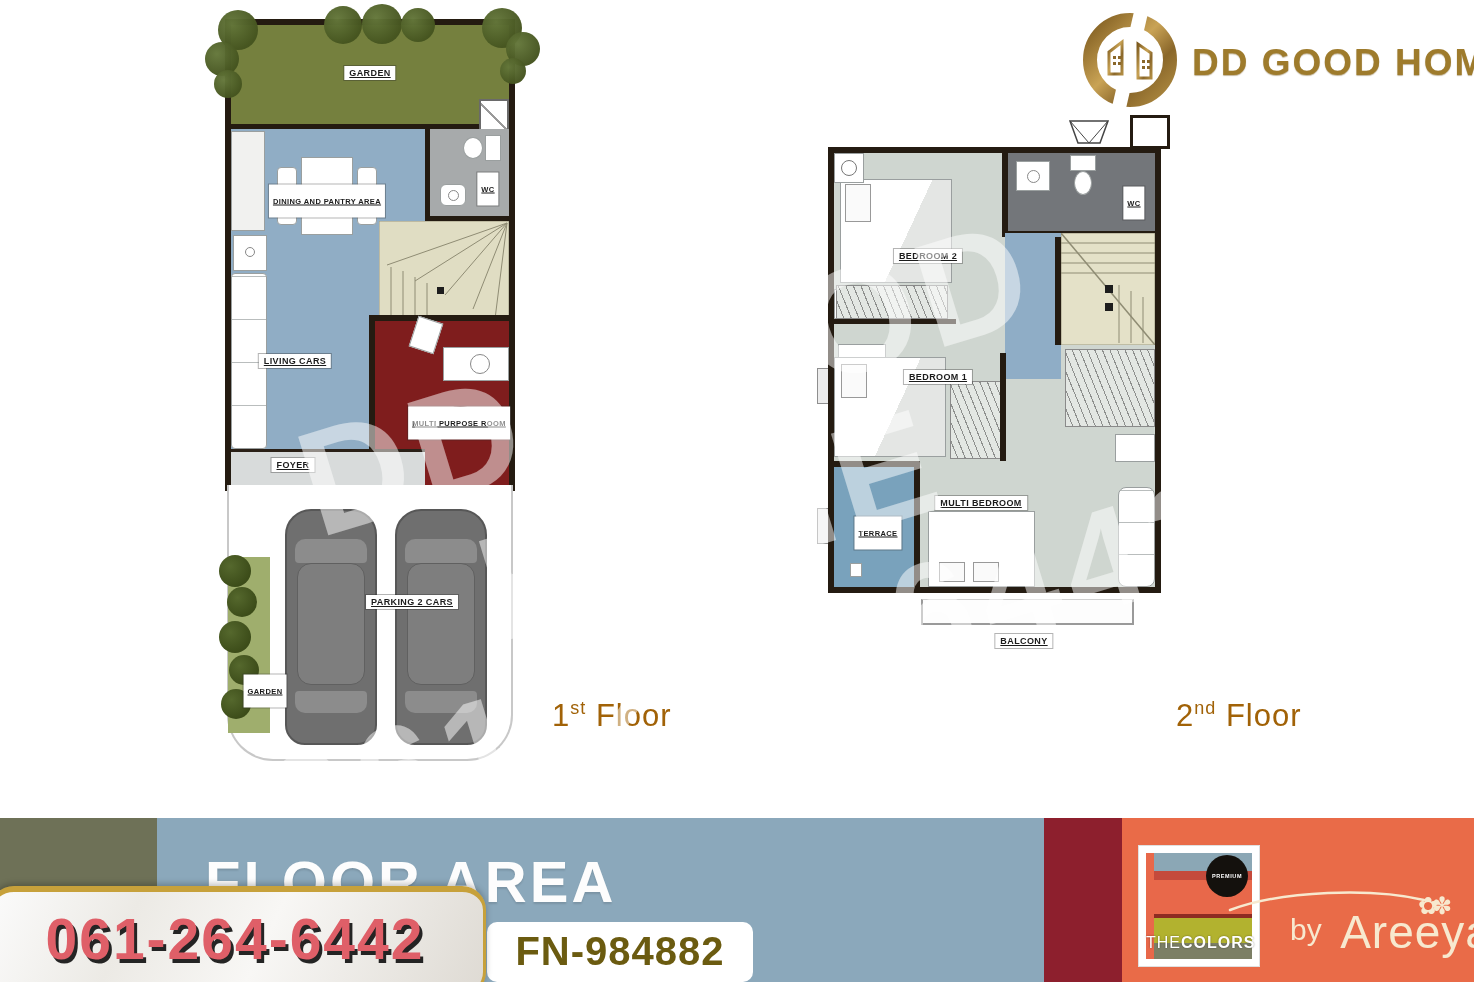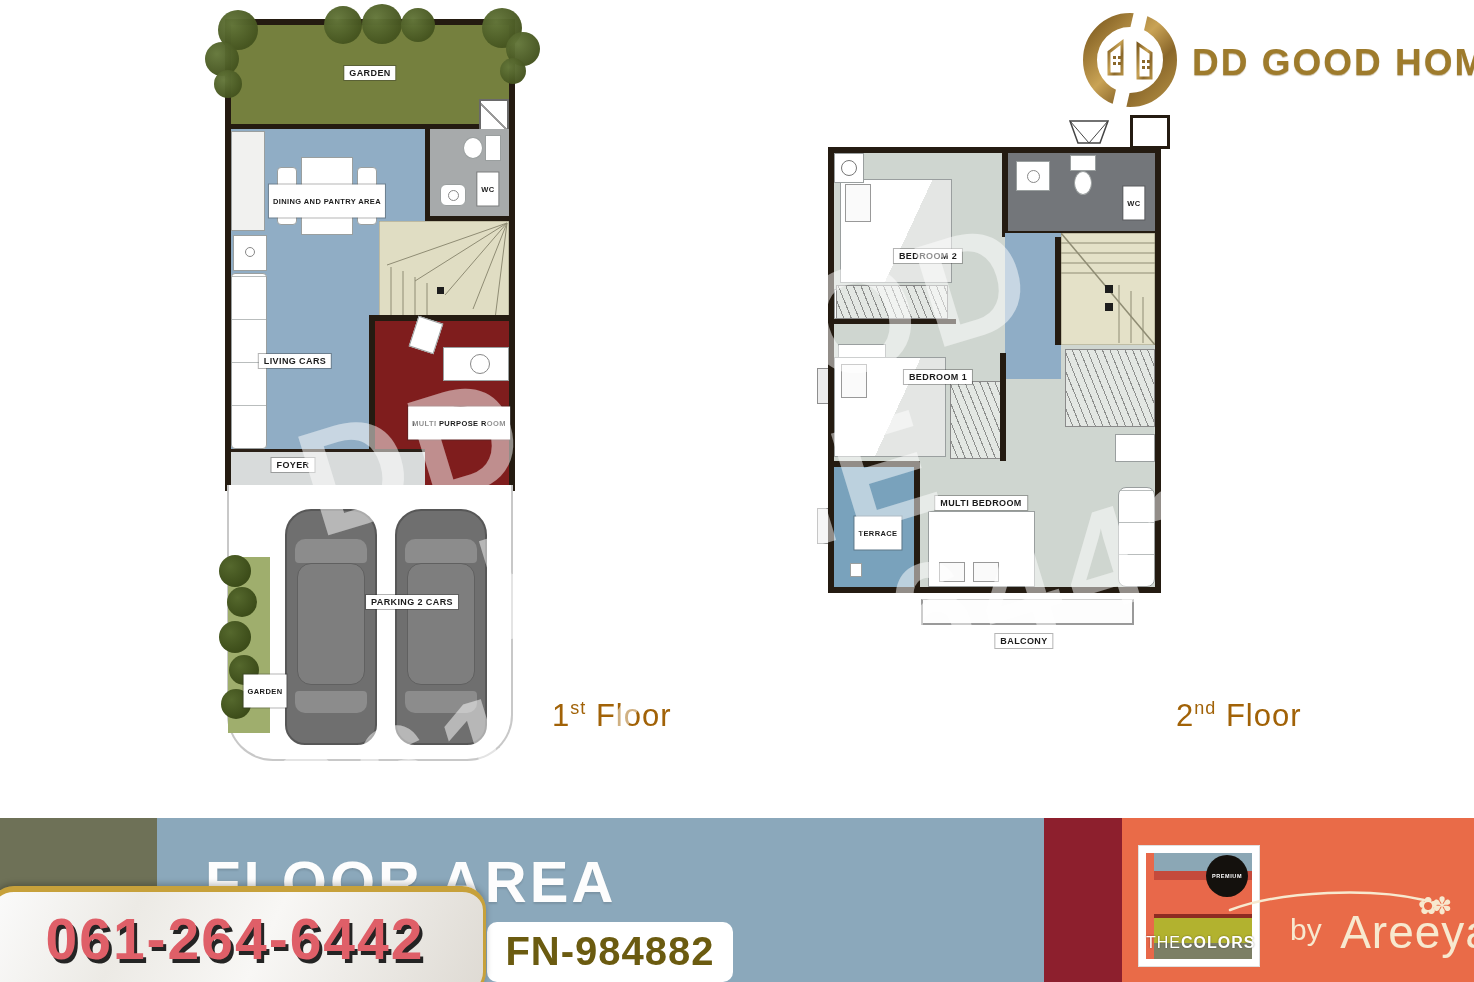--- a/index.html
+++ b/index.html
@@ -10,21 +10,21 @@
   
   .logo-wrap{position:absolute;left:1070px;top:8px;width:400px;height:104px;z-index:4;}
   .logo-emblem{position:absolute;left:8px;top:2px;}
   .logo-text{position:absolute;left:122px;top:34px;font-size:37px;font-weight:800;letter-spacing:2px;
              color:#9e7b2c;text-shadow:0 1px 1px rgba(120,90,30,.45);white-space:nowrap;}
 
   
   .plan{position:absolute;z-index:1;}
   .lbl{position:absolute;background:#ffffff;color:#1b1b1b;font-weight:bold;font-size:9px;
        padding:2px 5px;white-space:nowrap;letter-spacing:.4px;
-       box-shadow:0 0 0 1px rgba(40,40,40,.35);transform:translate(-50%,-50%);z-index:3;}
+       box-shadow:0 0 0 1px rgba(40,40,40,.35);transform:translate(-50%,-50%);z-index:3;text-decoration:underline;}
   .lbl.small{font-size:7.5px;padding:12px 4px;}
   .tiles{background-image:linear-gradient(rgba(0,0,0,.16) 1px,transparent 1px),
          linear-gradient(90deg,rgba(0,0,0,.16) 1px,transparent 1px);background-size:13px 13px;}
   .hatch{background-color:#e3e7e3;
          background-image:repeating-linear-gradient(68deg,rgba(70,70,70,.55) 0 1px,transparent 1px 7px);
          box-shadow:inset 0 0 0 1px #8a8a8a;}
   .furn{position:absolute;background:#ffffff;border:1px solid #9a9f9f;}
   .wallseg{position:absolute;background:#241b11;}
   .tree{position:absolute;border-radius:50%;
         background:radial-gradient(circle at 35% 35%,#64773a,#45541f 72%);opacity:.97;z-index:2;}
@@ -82,21 +82,21 @@
   .banner-maroon{position:absolute;left:1044px;top:818px;width:78px;height:164px;background:#8d1f2d;z-index:10;}
   .banner-orange{position:absolute;left:1122px;top:818px;width:352px;height:164px;background:#e96b48;z-index:10;}
   .banner-title{position:absolute;left:205px;top:848px;font-size:58px;font-weight:700;color:#fdfdfd;
                 letter-spacing:3px;z-index:11;text-shadow:0 2px 2px rgba(0,0,0,.12);}
   .phone-panel{position:absolute;left:-10px;top:886px;width:496px;height:110px;z-index:13;
                border:3px solid #c7a13b;border-top-width:6px;border-radius:24px;
                background:linear-gradient(115deg,#fbfbfb 0%,#eceae5 28%,#f8f7f5 55%,#dedad3 100%);
                box-shadow:0 -2px 6px rgba(0,0,0,.25);}
   .phone-number{position:absolute;left:0;right:6px;top:14px;text-align:center;font-size:57px;font-weight:800;
                 color:#df5f68;letter-spacing:2px;text-shadow:3px 4px 0 rgba(18,18,18,.92);}
-  .fn-badge{position:absolute;left:487px;top:922px;width:246px;height:60px;background:#fff;border-radius:10px;
+  .fn-badge{position:absolute;left:487px;top:922px;width:266px;height:60px;background:#fff;border-radius:10px;
             z-index:12;text-align:center;line-height:58px;font-size:40px;font-weight:800;color:#6b5b10;
             letter-spacing:1px;}
   .colors-card{position:absolute;left:1139px;top:846px;width:120px;height:120px;background:#fff;z-index:12;
                box-shadow:0 0 0 1px #e0e0e0;}
   .stripes{position:absolute;left:7px;top:7px;right:7px;bottom:7px;background:#e8684a;padding-left:8px;}
   .stripe{width:100%;}
   .colors-text{position:absolute;left:0;right:0;bottom:7px;text-align:center;color:#fff;font-size:16px;
                letter-spacing:1px;text-shadow:0 0 2px rgba(0,0,0,.45);z-index:2;}
   .colors-text .thin{font-weight:400;}
   .colors-text .bold{font-weight:800;}

